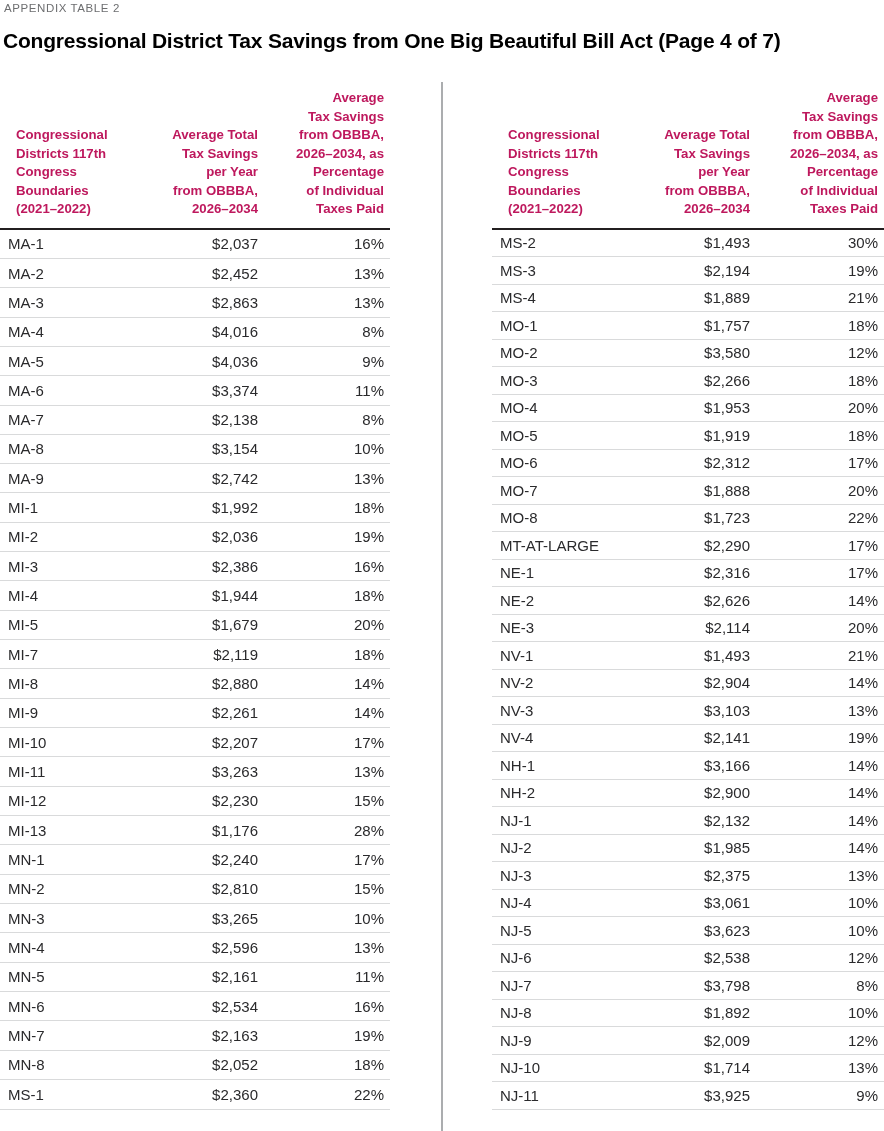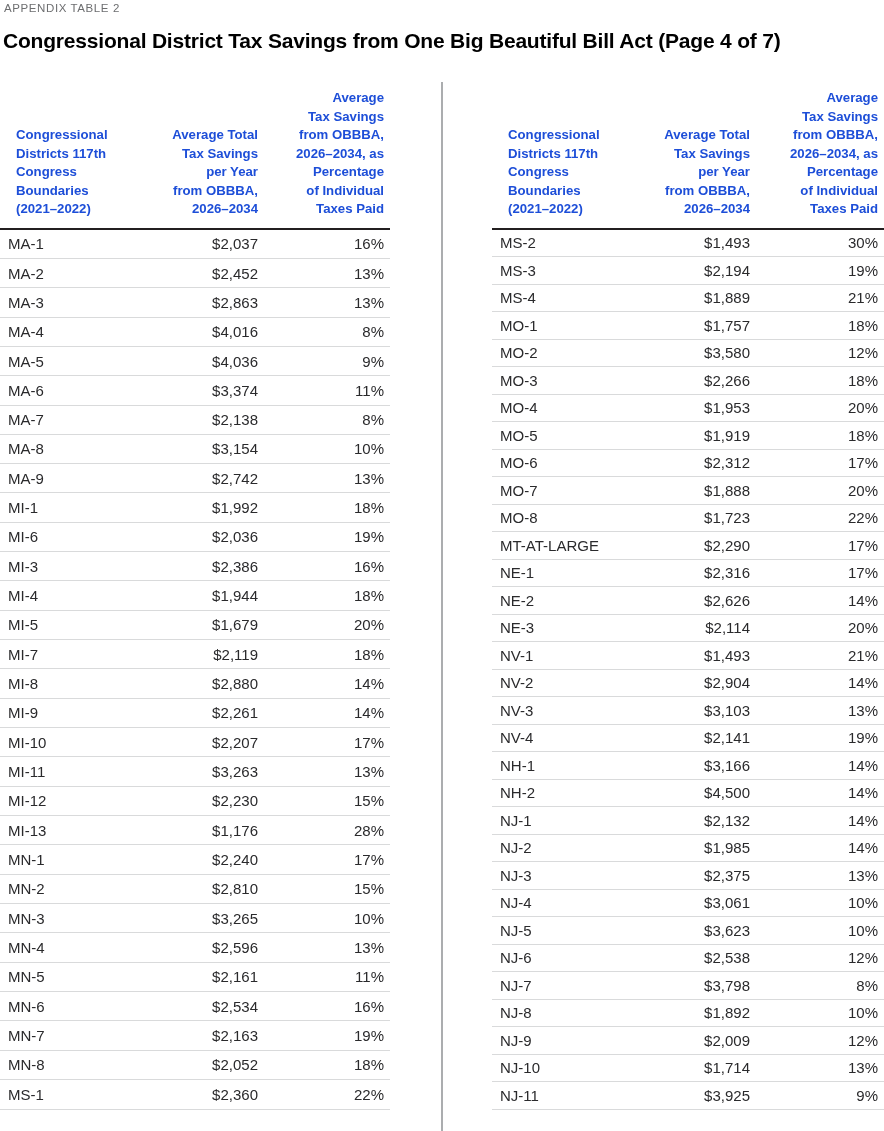--- a/index.html
+++ b/index.html
@@ -58,21 +58,21 @@
   table.t-right col.c3 { width: 134px; }
 
   th {
     font-size: 13.2px;
     line-height: 18.5px;
     font-weight: bold;
     vertical-align: bottom;
     padding: 0 0 9px 0;
     border-bottom: 2px solid #231f20;
     white-space: pre-line;
-    color: #1d4ed8;
+    color: #be185d;
   }
   th.col-district { text-align: left; padding-left: 16px; }
   th.col-total    { text-align: right; }
   th.col-percent  { text-align: right; padding-right: 6px; }
 
   td {
     height: 26.5px;
     padding: 0;
     font-size: 15px;
     border-bottom: 1px solid #d9dadb;
@@ -169,21 +169,21 @@
             <td class="cell-district">MA-9</td>
             <td class="cell-total">$2,742</td>
             <td class="cell-percent">13%</td>
           </tr>
           <tr>
             <td class="cell-district">MI-1</td>
             <td class="cell-total">$1,992</td>
             <td class="cell-percent">18%</td>
           </tr>
           <tr>
-            <td class="cell-district">MI-6</td>
+            <td class="cell-district">MI-2</td>
             <td class="cell-total">$2,036</td>
             <td class="cell-percent">19%</td>
           </tr>
           <tr>
             <td class="cell-district">MI-3</td>
             <td class="cell-total">$2,386</td>
             <td class="cell-percent">16%</td>
           </tr>
           <tr>
             <td class="cell-district">MI-4</td>
@@ -401,21 +401,21 @@
             <td class="cell-total">$2,141</td>
             <td class="cell-percent">19%</td>
           </tr>
           <tr>
             <td class="cell-district">NH-1</td>
             <td class="cell-total">$3,166</td>
             <td class="cell-percent">14%</td>
           </tr>
           <tr>
             <td class="cell-district">NH-2</td>
-            <td class="cell-total">$4,500</td>
+            <td class="cell-total">$2,900</td>
             <td class="cell-percent">14%</td>
           </tr>
           <tr>
             <td class="cell-district">NJ-1</td>
             <td class="cell-total">$2,132</td>
             <td class="cell-percent">14%</td>
           </tr>
           <tr>
             <td class="cell-district">NJ-2</td>
             <td class="cell-total">$1,985</td>

